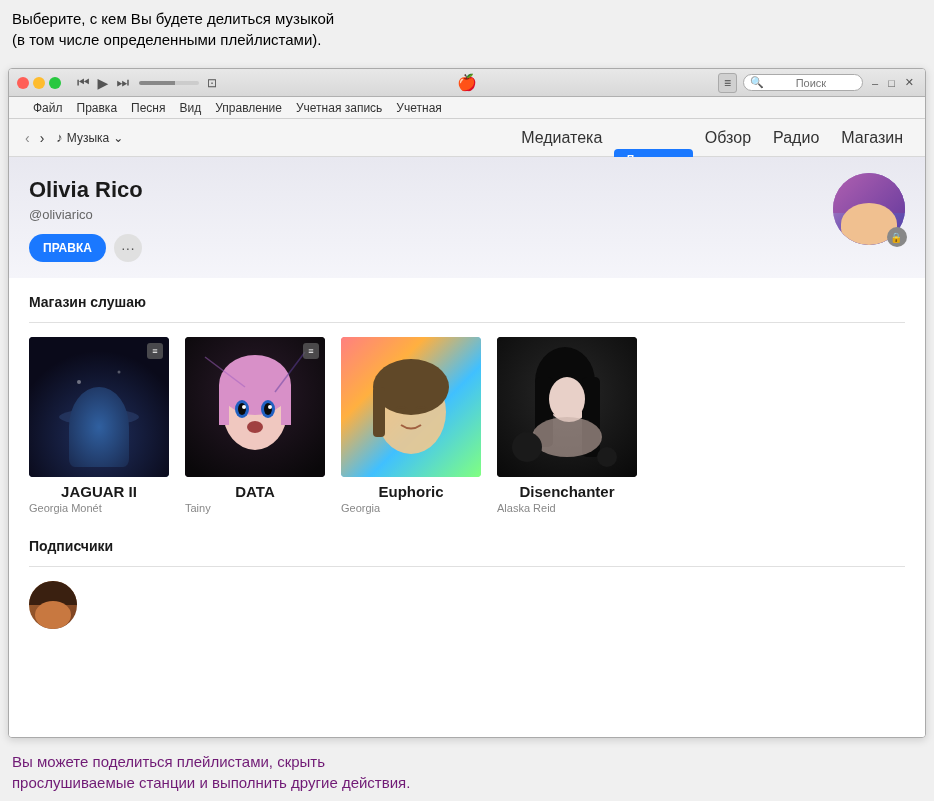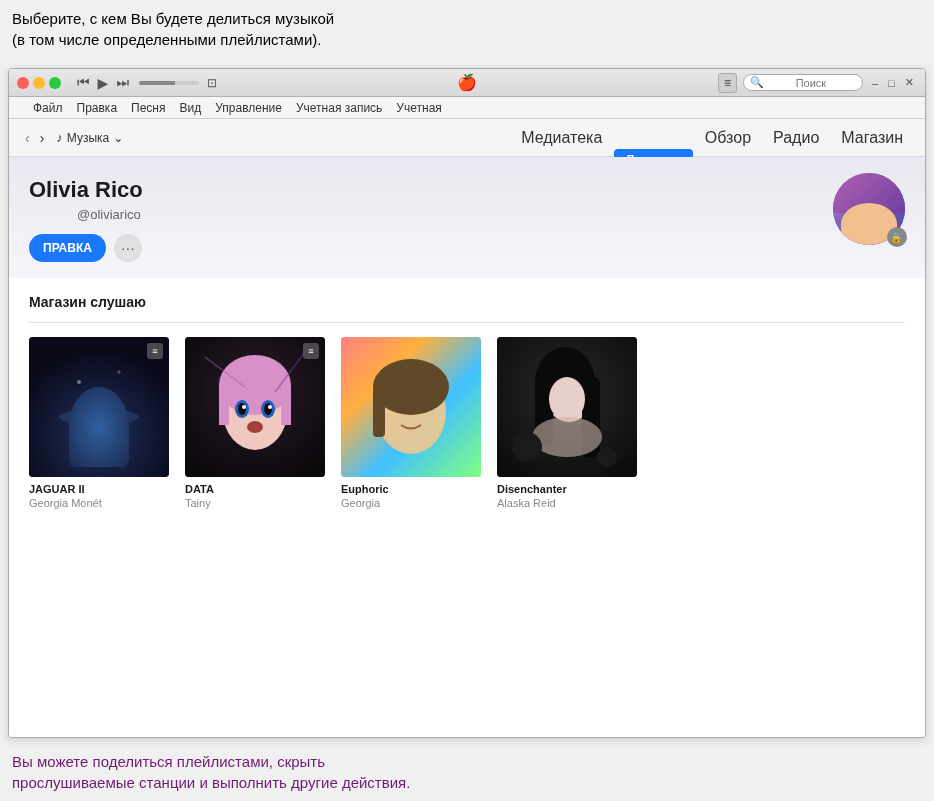--- a/index.html
+++ b/index.html
@@ -251,21 +251,20 @@
     .profile-name {
       font-size: 22px;
       font-weight: bold;
       color: #1a1a1a;
       margin-bottom: 4px;
     }
     .profile-handle {
       font-size: 13px;
       color: #666;
       margin-bottom: 12px;
-      margin-left: 48px;
     }
     .profile-actions {
       display: flex;
       gap: 8px;
     }
     .btn-edit {
       background: #1a78ff;
       color: #fff;
       border: none;
       border-radius: 14px;
@@ -374,27 +373,28 @@
     }
     .album-cover {
       width: 140px;
       height: 140px;
       border-radius: 4px;
       margin-bottom: 6px;
       position: relative;
       overflow: hidden;
     }
     .album-title {
-      font-size: 11px;
+      font-size: 15px;
       font-weight: 600;
       color: #1a1a1a;
       margin-bottom: 2px;
       white-space: nowrap;
       overflow: hidden;
       text-overflow: ellipsis;
+      text-align: center;
     }
     .album-artist {
       font-size: 11px;
       color: #888;
     }
     .album-badge {
       position: absolute;
       top: 6px;
       right: 6px;
       width: 16px;
@@ -680,20 +680,28 @@
               <circle cx="110" cy="120" r="10" fill="#1a1a1a"></circle>
             </svg>
           </div>
           <div class="album-title">Disenchanter</div>
           <div class="album-artist">Alaska Reid</div>
         </div>
 
       </div>
     </div>
 
+    <div class="followers-section">
+      <div class="section-label">Подписчики</div>
+      <div class="section-divider"></div>
+      <div class="follower-avatar">
+        <div class="follower-avatar-hair"></div>
+        <div class="follower-avatar-face"></div>
+      </div>
+    </div>
 
   </div>
 
 </div>
 
 <div class="bottom-text">
   <span style="white-space: pre-line;">Вы можете поделиться плейлистами, скрыть
 прослушиваемые станции и выполнить другие действия.</span>
 </div>
 

